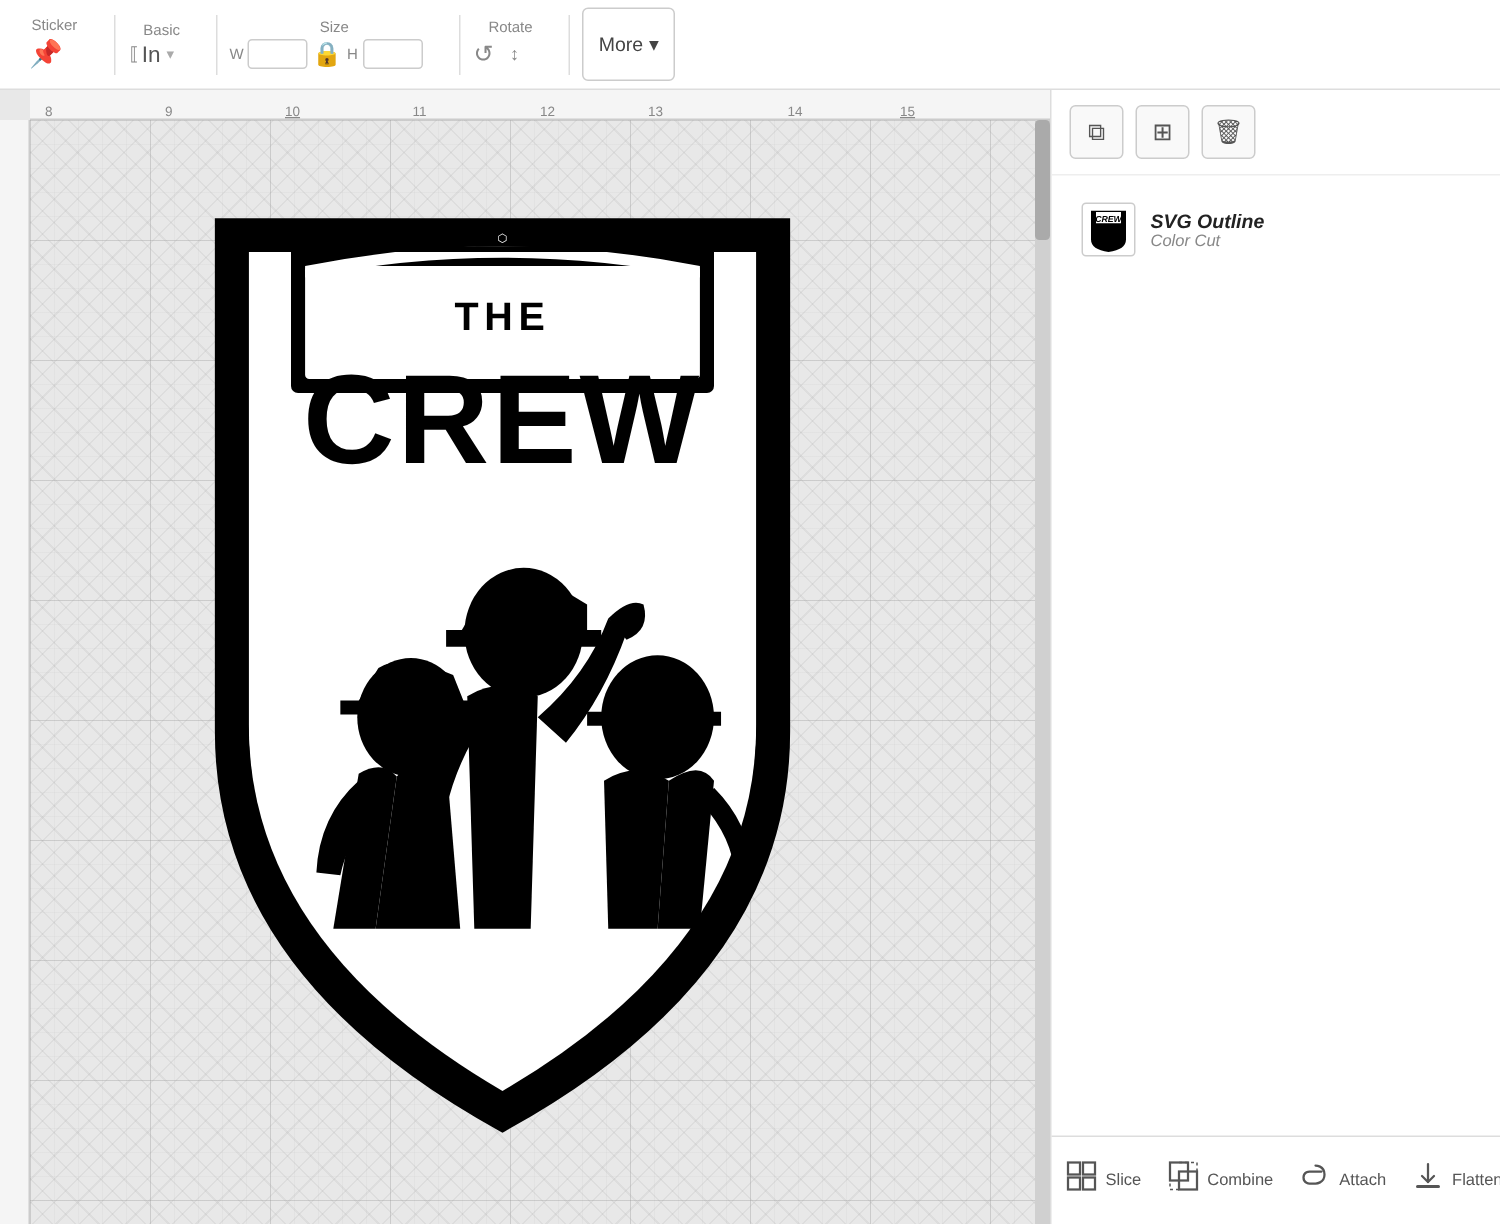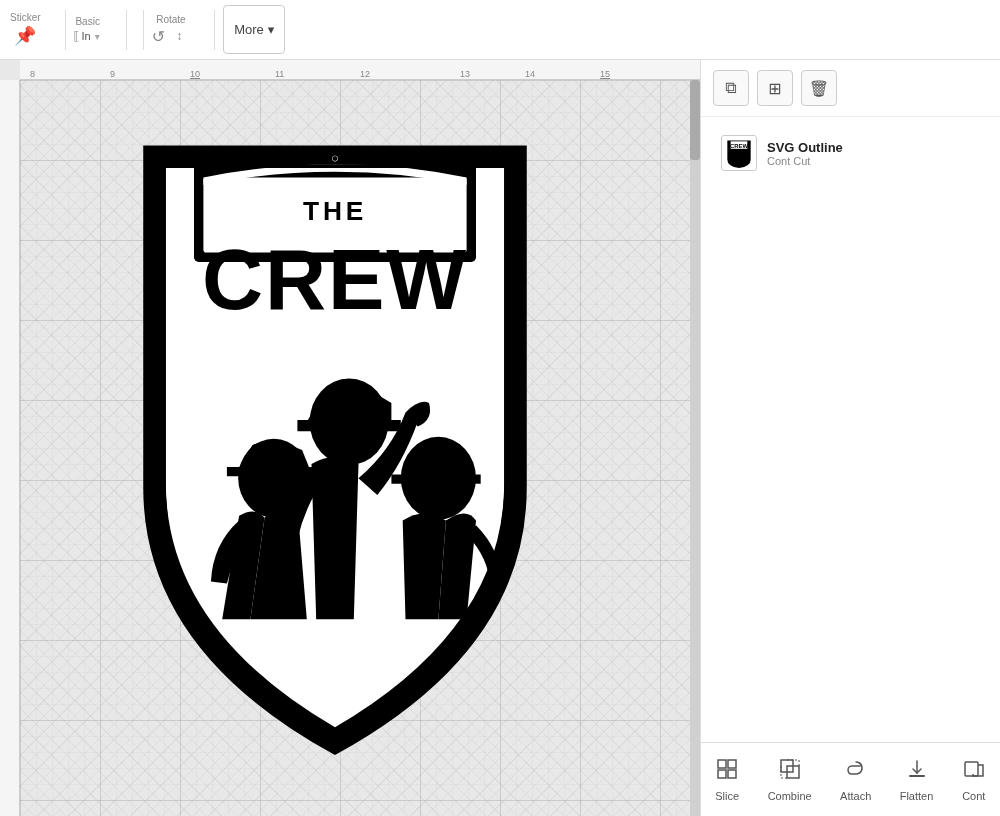--- a/index.html
+++ b/index.html
@@ -22,20 +22,21 @@
       flex-direction: column;
       align-items: center;
       margin-right: 16px;
       font-size: 11px;
       color: #555;
     }
     .toolbar-label {
       font-size: 10px;
       color: #888;
       margin-bottom: 2px;
+      margin-left: 11px;
     }
     .toolbar-icon {
       font-size: 18px;
       color: #444;
     }
     .toolbar-input {
       width: 50px;
       height: 20px;
       border: 1px solid #ccc;
       border-radius: 3px;
@@ -244,20 +245,21 @@
       padding: 8px 0;
     }
     .layer-item {
       display: flex;
       align-items: center;
       padding: 8px 14px;
       gap: 10px;
       cursor: pointer;
       border-radius: 4px;
       margin: 2px 6px;
+      font-style: italic;
     }
     .layer-thumbnail {
       width: 36px;
       height: 36px;
       border: 1px solid #ccc;
       border-radius: 3px;
       background: #fff;
       display: flex;
       align-items: center;
       justify-content: center;
@@ -320,21 +322,21 @@
     
     #bottom-toolbar {
       border-top: 1px solid #ddd;
       padding: 10px 0;
       display: flex;
       justify-content: space-around;
       align-items: center;
     }
     .bottom-btn {
       display: flex;
-      flex-direction: column;
+      flex-direction: row;
       align-items: center;
       gap: 4px;
       font-size: 11px;
       color: #555;
       cursor: pointer;
       padding: 4px 8px;
       border-radius: 4px;
     }
     .bottom-btn-icon {
       font-size: 20px;
@@ -357,25 +359,35 @@
 <div id="toolbar">
   <div class="toolbar-section">
     <span class="toolbar-label">Sticker</span>
     <span class="toolbar-icon">📌</span>
   </div>
   <div class="toolbar-divider"></div>
   <div class="toolbar-section">
     <span class="toolbar-label">Basic</span>
     <div style="display:flex;gap:2px;align-items:center;">
       <span style="font-size:12px;color:#888;">⟦</span>
-      <span style="font-size:11px;color:#555;">In</span>
+      <span style="font-size:15px;color:#555;">In</span>
       <span style="font-size:10px;color:#aaa;margin:0 2px;">▾</span>
     </div>
   </div>
   <div class="toolbar-divider"></div>
+  <div class="toolbar-section">
+    <span class="toolbar-label">Size</span>
+    <div style="display:flex;gap:3px;align-items:center;">
+      <span style="font-size:10px;color:#888;">W</span>
+      <input class="toolbar-input" value="" style="width: 40px;">
+      <span style="font-size:16px;color:#ccc;">🔒</span>
+      <span style="font-size:10px;color:#888;">H</span>
+      <input class="toolbar-input" value="" style="width: 40px;">
+    </div>
+  </div>
   <div class="toolbar-divider"></div>
   <div class="toolbar-section">
     <span class="toolbar-label">Rotate</span>
     <div style="display:flex;gap:3px;align-items:center;">
       <span style="font-size:16px;color:#888;">↺</span>
       <span style="font-size:12px;color:#888;margin:0 8px;">↕</span>
     </div>
   </div>
   <div class="toolbar-divider"></div>
   <button class="more-btn">
@@ -385,21 +397,21 @@
 </div>
 
 <div id="canvas-area">
 
   <div id="ruler-top">
     <span class="ruler-num" style="left:10px;">8</span>
     <span class="ruler-num" style="left:90px;">9</span>
     <span class="ruler-num" style="left:170px;text-decoration:underline;">10</span>
     <span class="ruler-num" style="left:255px;">11</span>
     <span class="ruler-num" style="left:340px;">12</span>
-    <span class="ruler-num" style="left:440px;">13</span>
+    <span class="ruler-num" style="left:412px;">13</span>
     <span class="ruler-num" style="left:505px;">14</span>
     <span class="ruler-num" style="left:580px;text-decoration:underline;">15</span>
   </div>
 
   <div id="ruler-left">
     <span class="ruler-mark-v" style="top:15px;"></span>
   </div>
 
   <div id="grid-canvas">
 
@@ -499,21 +511,21 @@
     <div class="layer-item">
       <div class="layer-thumbnail">
         <svg viewBox="0 0 36 36" width="30" height="30" xmlns="http://www.w3.org/2000/svg">
           <path d="M4,3 L32,3 L32,26 Q32,34 18,36 Q4,34 4,26 Z" fill="black"></path>
           <rect x="8" y="4" width="20" height="9" fill="white"></rect>
           <text x="18" y="12" text-anchor="middle" font-size="7" font-weight="bold" fill="black" font-family="Arial">CREW</text>
         </svg>
       </div>
       <div class="layer-info">
         <div class="layer-name">SVG Outline</div>
-        <div class="layer-sub">Cont Cut</div>
+        <div class="layer-sub">Color Cut</div>
       </div>
     </div>
   </div>
 
 
   <div id="bottom-toolbar">
     <div class="bottom-btn">
       <span class="bottom-btn-icon">
         <svg width="24" height="24" viewBox="0 0 24 24" fill="none" xmlns="http://www.w3.org/2000/svg">
           <rect x="3" y="3" width="8" height="8" stroke="#555" stroke-width="1.5" fill="none"></rect>

